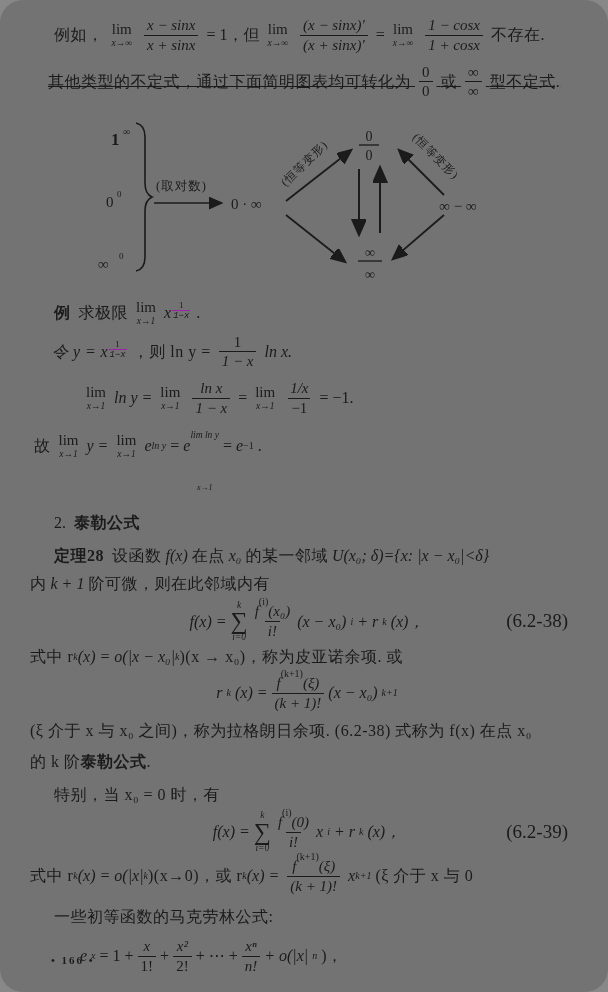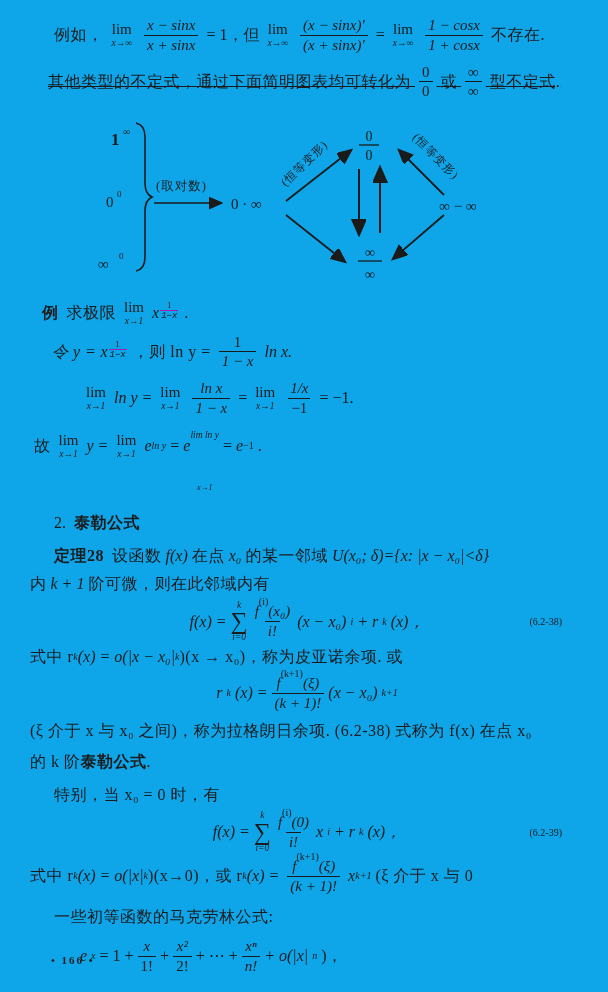--- a/index.html
+++ b/index.html
@@ -1,19 +1,19 @@
 <!DOCTYPE html>
 <html><head>
 <meta charset="utf-8">
 <style>
   html,body{margin:0;padding:0;background:#888;}
   .page{position:relative;width:608px;height:992px;box-sizing:border-box;
-    background:#0ea5e9;color:#1b1b1b;overflow:hidden;
+    background:#737373;color:#1b1b1b;overflow:hidden;
     font-family:"Liberation Serif","DejaVu Serif","DejaVu Sans",serif;
-    padding:14px 24px 14px 30px;}
+    padding:14px 24px 14px 30px;border-radius:23px;}
   .row{white-space:nowrap;font-size:16px;line-height:1.5;}
   .row > *{vertical-align:middle;}
   .cn{letter-spacing:.5px;}
   .it{font-style:italic;}
   .b{font-weight:bold;}
   .frac{display:inline-flex;flex-direction:column;align-items:center;
     vertical-align:middle;margin:0 4px;line-height:1.25;font-size:15px;}
   .frac .num,.frac .den{padding:0 3px;display:inline-flex;align-items:flex-start;}
   .frac .den{border-top:1.4px solid #1b1b1b;}
   .lim{display:inline-flex;flex-direction:column;align-items:center;
@@ -26,25 +26,25 @@
   .sfrac{display:inline-flex;flex-direction:column;align-items:center;
     font-size:9px;line-height:1.15;vertical-align:9px;margin:0 2px 0 1px;}
   .sfrac .sd{border-top:1px solid #a21caf;padding:0 1px;font-family:Liberation Mono, monospace;}
   sup{font-size:10px;vertical-align:7px;line-height:0;}
   sub{font-size:10px;vertical-align:-4px;line-height:0;}
   .limstack{display:inline-flex;flex-direction:column;align-items:center;
     font-size:9.5px;line-height:1.15;vertical-align:12px;gap:42px;}
   .limstack .ls2{font-size:8px;}
   .eq{display:flex;align-items:center;justify-content:center;position:relative;}
   .eq > *{margin:0 2px;}
-  .eq .tag{position:absolute;right:20px;font-size:10px;}
+  .eq .tag{position:absolute;right:14px;font-size:19px;}
   .p1{margin:2px 0 0 24px;}
   .p2{margin:8px 0 0 18px;text-decoration:underline;}
   .dg{margin:10px 0 0 26px;display:block;}
-  .ex{margin:6px 0 0 12px;}
+  .ex{margin:6px 0 0 24px;}
   .lt{margin:6px 0 0 22px;}
   .l5{margin:8px 0 0 52px;}
   .gu{margin:12px 0 0 4px;}
   .sec2{margin:18px 0 0 24px;}
   .thm1{margin:8px 0 0 24px;}
   .thm2{margin:3px 0 0 0;}
   .eq38{margin-top:4px;}
   .rem1{margin-top:2px;}
   .eqrk{margin-top:4px;}
   .lagr1{margin-top:6px;}

